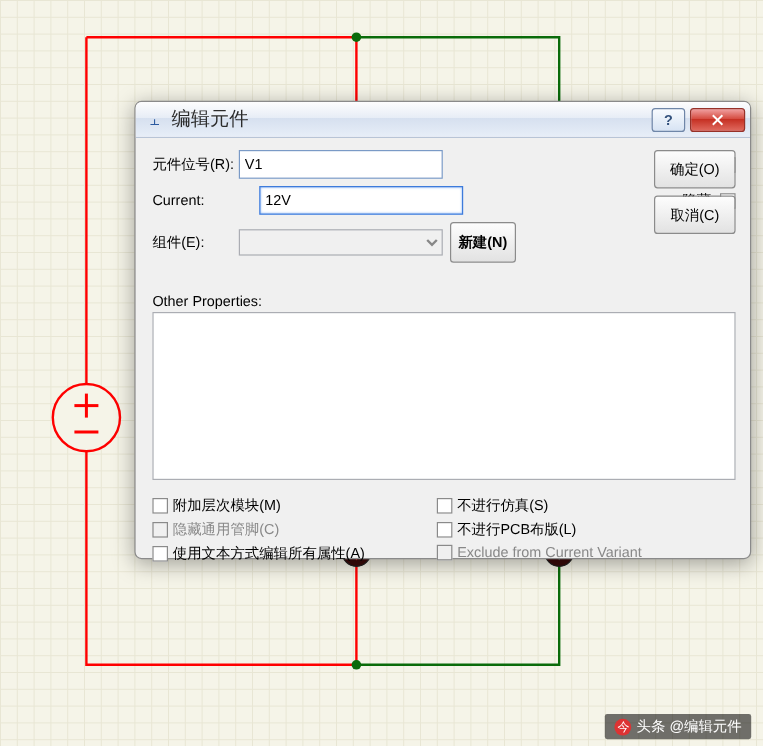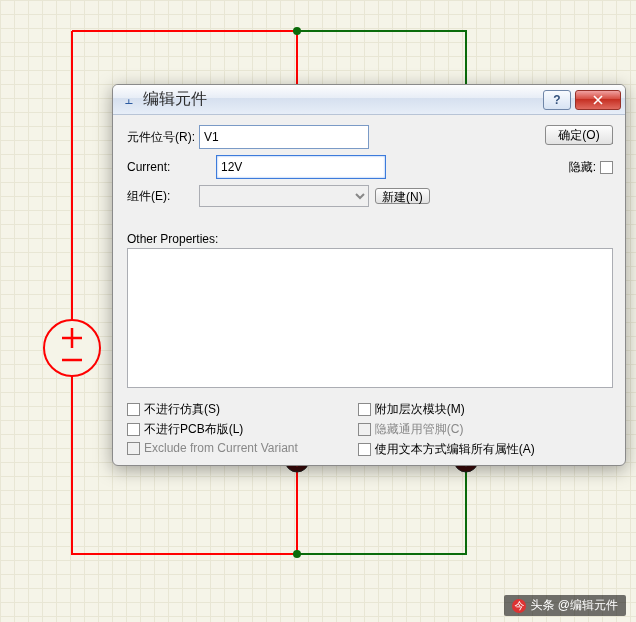--- a/index.html
+++ b/index.html
@@ -31,23 +31,23 @@
 .tbtn.close { width: 46px; background: linear-gradient(#f0a0a0,#d54b3f 45%,#c52f22 46%,#e06a5f); color:#fff; border-color:#963129; }
 .tbtn.close svg { width:10px; height:10px; }
 
 .body { padding: 10px 12px 8px 14px; }
 .row { display: flex; align-items: center; margin-bottom: 6px; }
 .lbl { width: 72px; color:#000; }
 .hidelbl { margin-left: 10px; margin-right: 4px; color:#000; }
 input.txt { height: 24px; border: 1px solid #7a9ac6; padding: 2px 4px; font-size: 12px; background:#fff; }
 input.txt.focus { border-color:#3d7bdb; box-shadow: 0 0 2px #6ea2ef inset; }
 select.combo { height: 22px; width: 170px; border:1px solid #abadb3; background:#f0f0f0; color:#888; }
-.btn { height: 20px; border: 1px solid #8b8b8b; border-radius: 3px; background: linear-gradient(#fdfdfd,#e2e2e2);
+.btn { height: 32px; border: 1px solid #8b8b8b; border-radius: 3px; background: linear-gradient(#fdfdfd,#e2e2e2);
   padding: 0 10px; font-size: 12px; min-width: 68px; }
-.btn.small { min-width: 50px; height:16px; padding:0 6px; }
+.btn.small { min-width: 50px; height:34px; padding:0 6px;font-weight:bold; }
 .chk { width: 13px; height: 13px; border:1px solid #8a8a8a; background:#fff; }
 .chk.disabled { background:#f0f0f0; }
 .rightcol { position:absolute; right:12px; top:40px; display:flex; flex-direction:column; gap:6px; }
 
 .otherlbl { margin: 25px 0 2px 0; color:#000; }
 textarea.other { width: 100%; height: 140px; border:1px solid #abadb3; resize:none; background:#fff; font-size:12px; padding:2px; }
 
 .checks { display:flex; margin-top:10px; gap: 60px; }
 .col { display:flex; flex-direction:column; gap:3px; }
 .crow { display:flex; align-items:center; gap:4px; }
@@ -122,49 +122,50 @@
       <button class="btn small" style="margin-left:6px">新建(N)</button>
     </div>
 
     <div class="otherlbl">Other Properties:</div>
     <textarea class="other" style=""></textarea>
 
     <div class="checks">
       <div class="col">
         <div class="crow">
             <span class="chk"></span>
+            <span class="clabel">附加层次模块(M)</span>
+          </div>
+        <div class="crow">
+            <span class="chk disabled"></span>
+            <span class="clabel disabled">隐藏通用管脚(C)</span>
+          </div>
+        <div class="crow">
+            <span class="chk"></span>
+            <span class="clabel">使用文本方式编辑所有属性(A)</span>
+          </div>
+      </div>
+      <div class="col">
+        <div class="crow">
+            <span class="chk"></span>
             <span class="clabel">不进行仿真(S)</span>
           </div>
         <div class="crow">
             <span class="chk"></span>
             <span class="clabel">不进行PCB布版(L)</span>
           </div>
         <div class="crow">
             <span class="chk disabled"></span>
             <span class="clabel disabled">Exclude from Current Variant</span>
           </div>
       </div>
-      <div class="col">
-        <div class="crow">
-            <span class="chk"></span>
-            <span class="clabel">附加层次模块(M)</span>
-          </div>
-        <div class="crow">
-            <span class="chk disabled"></span>
-            <span class="clabel disabled">隐藏通用管脚(C)</span>
-          </div>
-        <div class="crow">
-            <span class="chk"></span>
-            <span class="clabel">使用文本方式编辑所有属性(A)</span>
-          </div>
-      </div>
     </div>
   </div>
 
   <div class="rightcol">
     <button class="btn">确定(O)</button>
+    <button class="btn">取消(C)</button>
   </div>
 </div>
 
 <div class="watermark">
   <span class="dot">今</span>
   <span>头条 @编辑元件</span>
 </div>
 
 </body></html>

